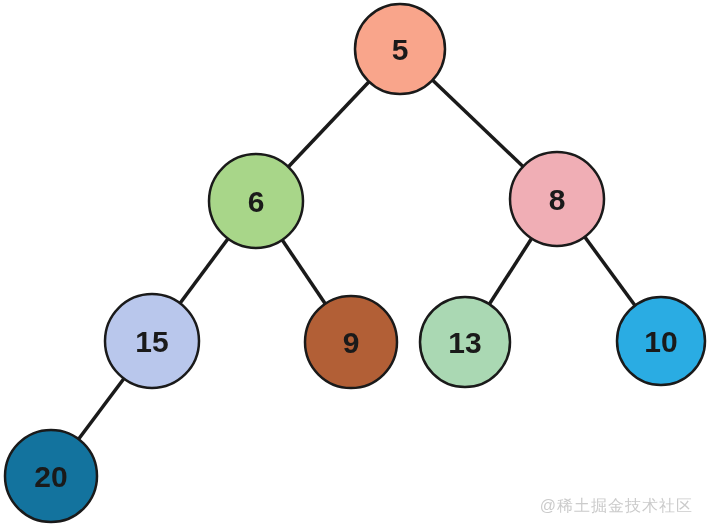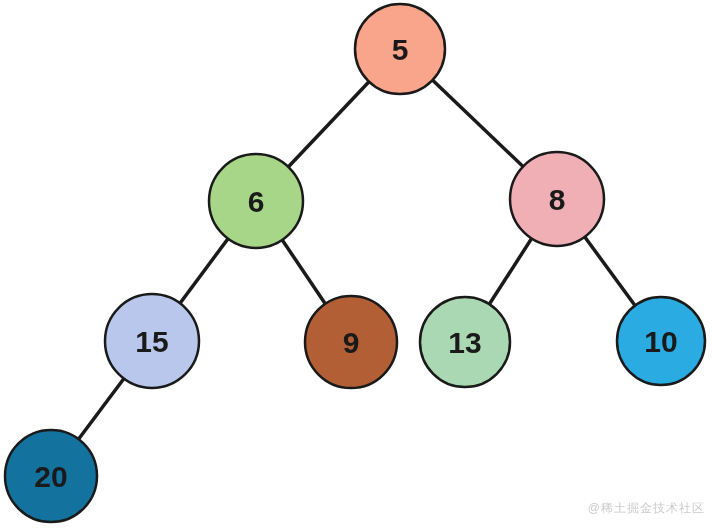--- a/index.html
+++ b/index.html
@@ -22,23 +22,23 @@
     display: block;
   }
   .tree-svg text {
     font-family: "Liberation Sans", "DejaVu Sans", sans-serif;
     font-weight: 600;
     font-size: 30px;
     text-anchor: middle;
   }
   .watermark {
     position: absolute;
-    right: 9px;
+    right: 21px;
     bottom: 11px;
-    font-size: 12px;
+    font-size: 16px;
     letter-spacing: 1px;
     user-select: none;
   }
 </style>
 </head>
 <body>
 
 <div class="canvas">
   <svg class="tree-svg" xmlns="http://www.w3.org/2000/svg" width="714" height="528">
       <line x1="400" y1="49" x2="256" y2="201" stroke="#1a1a1a" stroke-width="3.5"></line>

